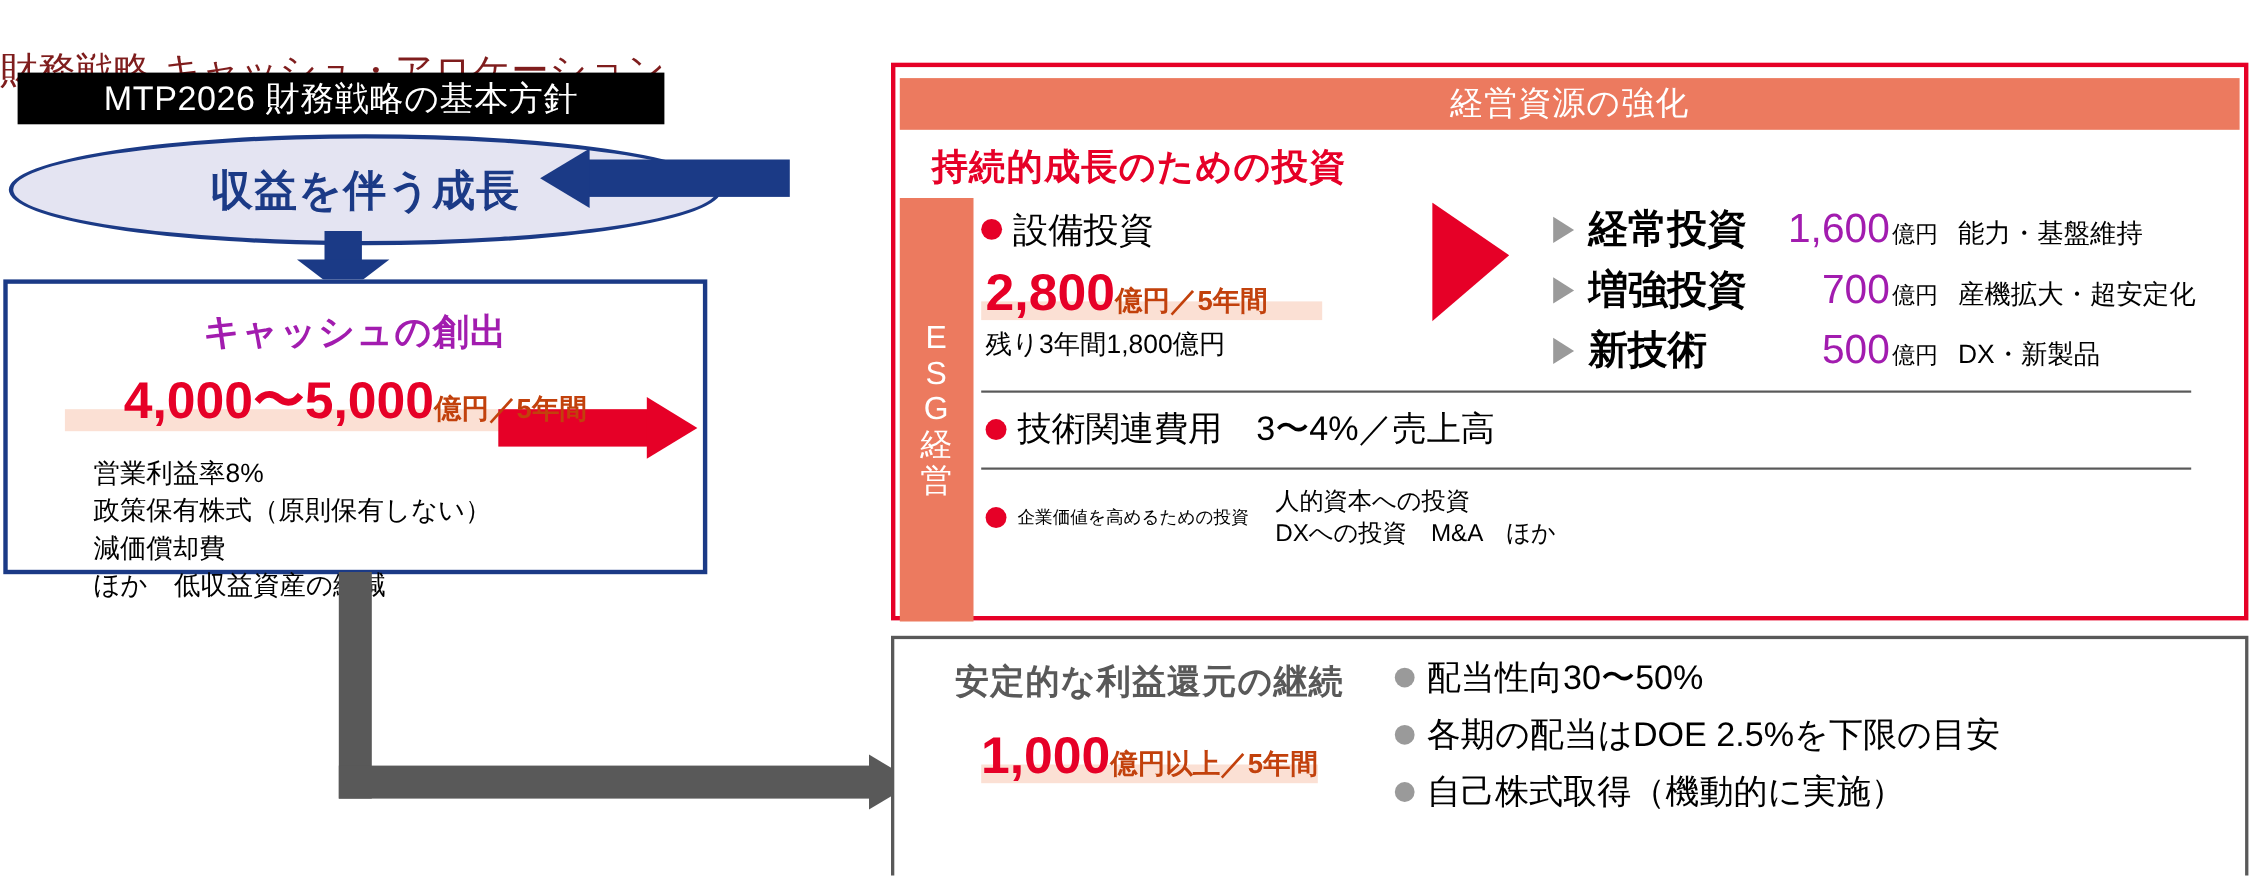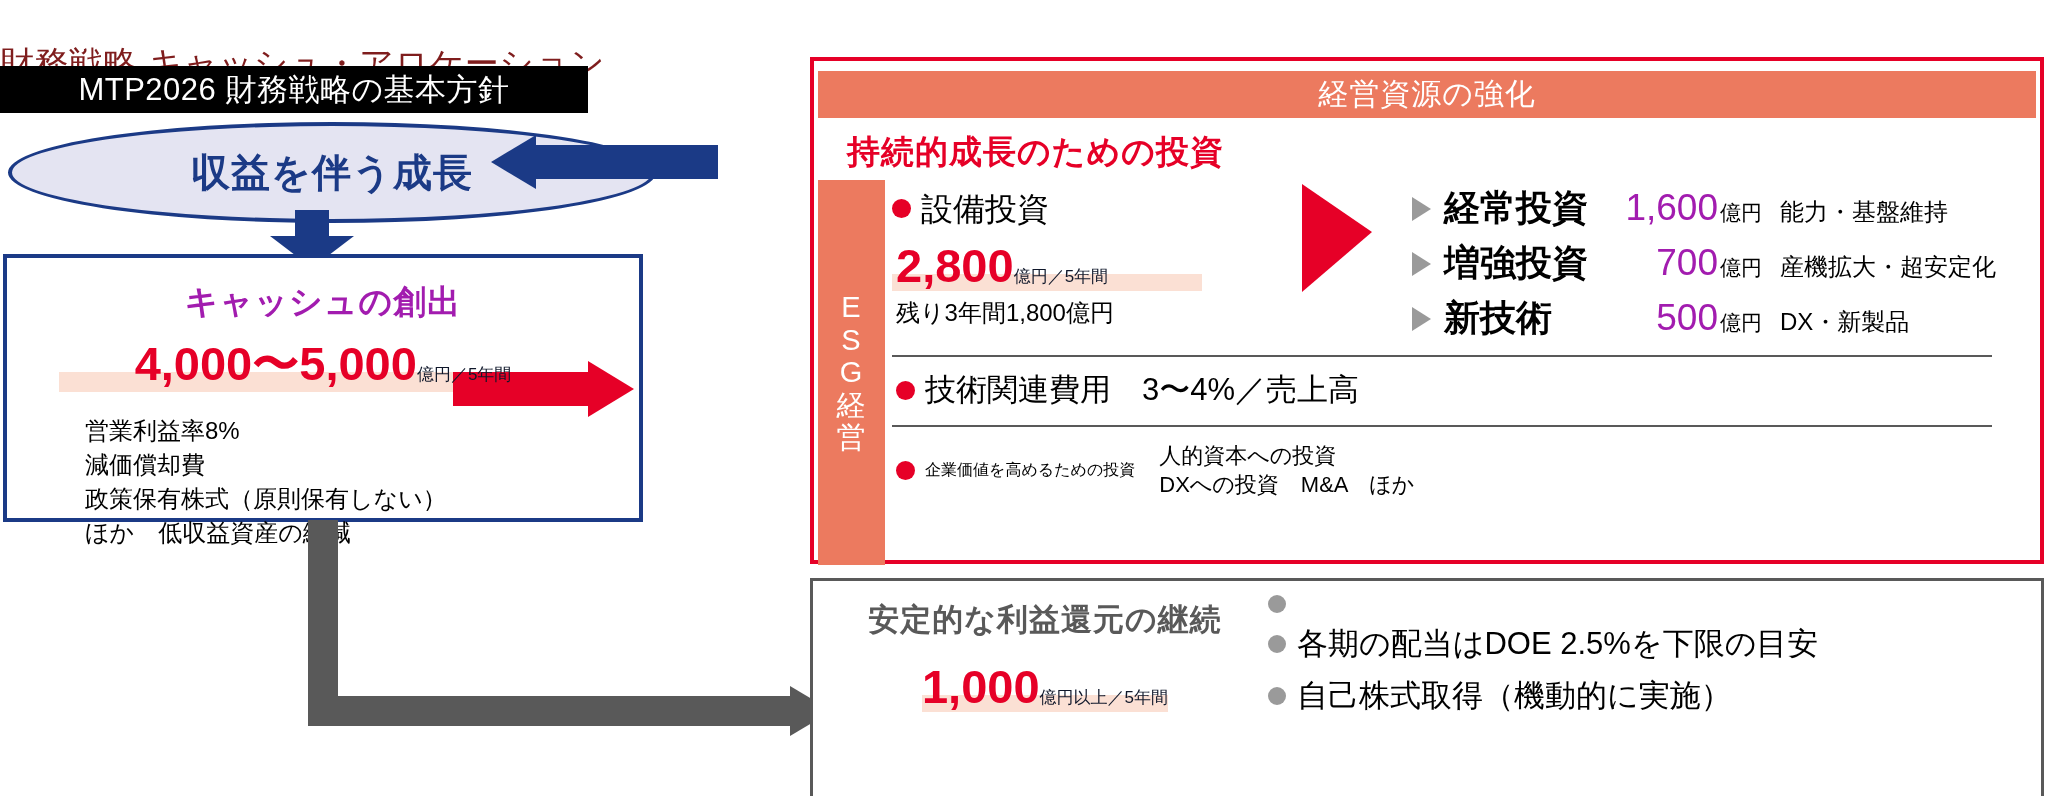--- a/index.html
+++ b/index.html
@@ -12,21 +12,21 @@
 
   
   #page-title{
     left:0px;top:2px;font-size:34px;letter-spacing:0.5px;color:#7f1d1d;
     white-space:nowrap;
     margin-top:39px;
   }
 
   
   #mtp-banner{
-    left:0px;top:66px;width:588px;height:47px;background:#000000;
+    left:16px;top:66px;width:588px;height:47px;background:#000000;
     color:#ffffff;font-size:31px;display:flex;align-items:center;
     justify-content:center;letter-spacing:0.5px;white-space:nowrap;
   }
 
   
   #growth-ellipse{
     left:8px;top:122px;width:640px;height:93px;
     border:4px solid #1b3a86;border-radius:50%;
     background:#e4e4f2;
     display:flex;align-items:center;justify-content:center;
@@ -58,21 +58,21 @@
   #cash-figure-row{
     margin-top:8px;text-align:center;white-space:nowrap;
     position:relative;
   }
   .hl-band{
     position:absolute;left:52px;right:38px;bottom:4px;height:20px;
     background:#fbe0d4;z-index:0;
   }
   #cash-figure-row .fg{position:relative;z-index:1;}
   .num-big{font-size:47px;font-weight:bold;color:#e60027;letter-spacing:0px;}
-  .num-unit{font-size:17px;font-weight:normal;color:#0f172a;}
+  .num-unit{font-size:25px;font-weight:bold;color:#c2410c;}
   #cash-list{
     margin:18px 0 0 78px;font-size:24px;line-height:1.42;color:#000;
   }
   #cash-list div{white-space:nowrap;}
 
   
   #left-arrow-shaft{
     left:533px;top:145px;width:185px;height:34px;background:#1b3a86;
   }
   #left-arrow-head{
@@ -217,22 +217,22 @@
 <div class="abs" id="left-arrow-head"></div>
 
 <div class="abs" id="cash-box">
   <div id="cash-title">キャッシュの創出</div>
   <div id="cash-figure-row">
     <span class="hl-band"></span>
     <span class="fg num-big">4,000〜5,000</span><span class="fg num-unit">億円／5年間</span>
   </div>
   <div id="cash-list">
     <div>営業利益率8%</div>
+    <div>政策保有株式（原則保有しない）</div>
     <div>減価償却費</div>
-    <div>政策保有株式（原則保有しない）</div>
     <div>ほか　低収益資産の縮減</div>
   </div>
 </div>
 
 <div class="abs" id="right-arrow-shaft"></div>
 <div class="abs" id="right-arrow-head"></div>
 
 <div class="abs" id="gray-arrow-v"></div>
 <div class="abs" id="gray-arrow-h"></div>
 <div class="abs" id="gray-arrow-head"></div>
@@ -321,20 +321,21 @@
   <div id="div-left">
     <div id="div-title">安定的な利益還元の継続</div>
     <div id="div-figure">
       <span class="hl3"></span>
       <span class="fg num-big">1,000</span><span class="fg num-unit">億円以上／5年間</span>
     </div>
   </div>
   <div id="div-right">
     <div class="div-item">
       <span class="bullet-gray"></span>
+      <span class="div-text">配当性向30〜50%</span>
     </div>
     <div class="div-item">
       <span class="bullet-gray"></span>
       <span class="div-text">各期の配当はDOE 2.5%を下限の目安</span>
     </div>
     <div class="div-item">
       <span class="bullet-gray"></span>
       <span class="div-text">自己株式取得（機動的に実施）</span>
     </div>
   </div>

